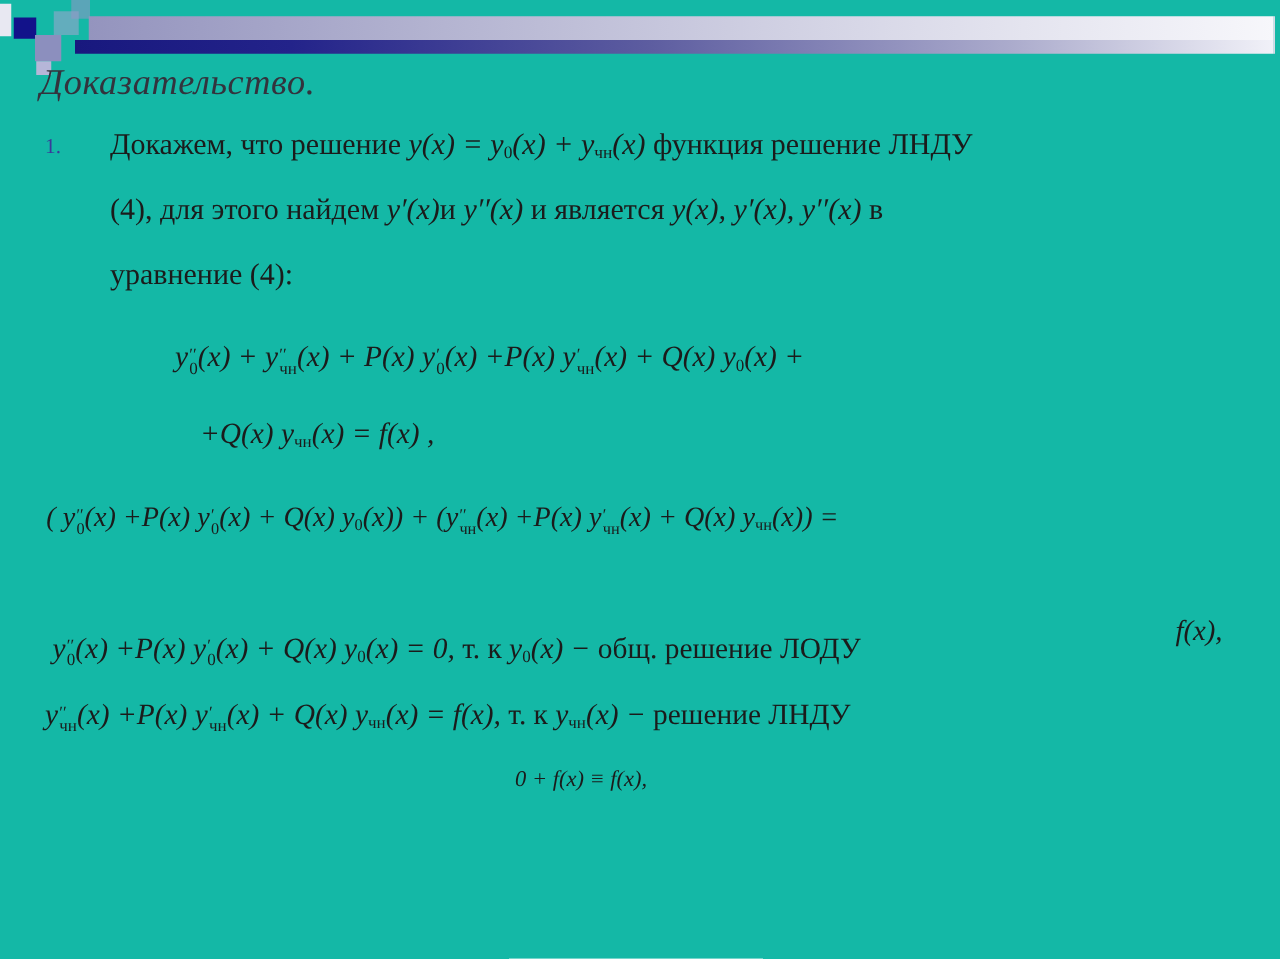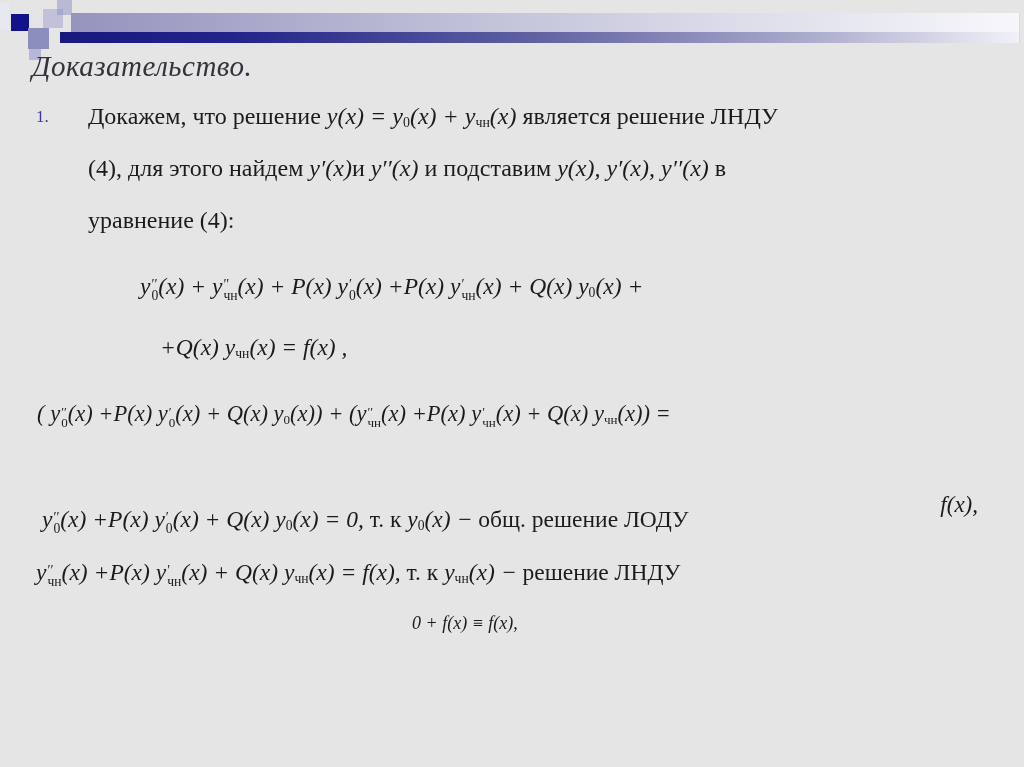--- a/index.html
+++ b/index.html
@@ -1,17 +1,17 @@
 <!DOCTYPE html>
 <html><head>
 <meta charset="utf-8">
 <style>
   html,body{margin:0;padding:0;background:#fff;}
   .slide{
-    position:relative;width:1024px;height:767px;background:#e5e5e5;
+    position:relative;width:1024px;height:767px;background:#14b8a6;
     overflow:hidden;font-family:"Liberation Serif", serif;color:#1b1b1b;
   }
   
   .decor div{position:absolute;}
   .bar-top{
     left:71px;top:13px;width:948px;height:19px;
     background:linear-gradient(to right,#9494be 0%,#b4b4d1 30%,#dcdcea 70%,#f7f7fb 100%);
     border-right:1px solid #d8d8e6;
   }
   .bar-bottom{
@@ -72,22 +72,22 @@
     <div class="sq5"></div>
     <div class="sq6"></div>
     <div class="bar-top"></div>
     <div class="bar-bottom"></div>
   </div>
 
   <h1 class="title">Доказательство.</h1>
 
   <div class="num">1.</div>
 
-  <div class="ln ln-intro1"><span class="r">Докажем, что решение </span><span class="m">y(x) = </span><span class="m">y<sub class="msolo-sub">0</sub></span><span class="m">(x) + </span><span class="m">y<sub class="msolo-sub">чн</sub></span><span class="m">(x) </span><span class="r">является решение ЛНДУ</span></div>
-  <div class="ln ln-intro2"><span class="r">(4), для этого найдем </span><span class="m">y′(x)</span><span class="r">и </span><span class="m">y′′(x) </span><span class="r">и подставим </span><span class="m">y(x), y′(x), y′′(x) </span><span class="r">в</span></div>
+  <div class="ln ln-intro1"><span class="r">Докажем, что решение </span><span class="m">y(x) = </span><span class="m">y<sub class="msolo-sub">0</sub></span><span class="m">(x) + </span><span class="m">y<sub class="msolo-sub">чн</sub></span><span class="m">(x) </span><span class="r">функция решение ЛНДУ</span></div>
+  <div class="ln ln-intro2"><span class="r">(4), для этого найдем </span><span class="m">y′(x)</span><span class="r">и </span><span class="m">y′′(x) </span><span class="r">и является </span><span class="m">y(x), y′(x), y′′(x) </span><span class="r">в</span></div>
   <div class="ln ln-intro3"><span class="r">уравнение (4):</span></div>
 
   <div class="ln ln-eq1"><span class="m">y<span class="mstack"><span class="mrow">′′</span><span class="mrow">0</span></span></span><span class="m">(x) + </span><span class="m">y<span class="mstack"><span class="mrow">′′</span><span class="mrow">чн</span></span></span><span class="m">(x) + P(x) </span><span class="m">y<span class="mstack"><span class="mrow">′</span><span class="mrow">0</span></span></span><span class="m">(x) +P(x) </span><span class="m">y<span class="mstack"><span class="mrow">′</span><span class="mrow">чн</span></span></span><span class="m">(x) + Q(x) </span><span class="m">y<sub class="msolo-sub">0</sub></span><span class="m">(x) +</span></div>
   <div class="ln ln-eq2"><span class="m">+Q(x) </span><span class="m">y<sub class="msolo-sub">чн</sub></span><span class="m">(x) = f(x) ,</span></div>
   <div class="ln ln-eq3"><span class="m">( </span><span class="m">y<span class="mstack"><span class="mrow">′′</span><span class="mrow">0</span></span></span><span class="m">(x) +P(x) </span><span class="m">y<span class="mstack"><span class="mrow">′</span><span class="mrow">0</span></span></span><span class="m">(x) + Q(x) </span><span class="m">y<sub class="msolo-sub">0</sub></span><span class="m">(x)) + (</span><span class="m">y<span class="mstack"><span class="mrow">′′</span><span class="mrow">чн</span></span></span><span class="m">(x) +P(x) </span><span class="m">y<span class="mstack"><span class="mrow">′</span><span class="mrow">чн</span></span></span><span class="m">(x) + Q(x) </span><span class="m">y<sub class="msolo-sub">чн</sub></span><span class="m">(x)) =</span></div>
   <div class="ln ln-eq4"><span class="m">f(x),</span></div>
   <div class="ln ln-eq5"><span class="m">y<span class="mstack"><span class="mrow">′′</span><span class="mrow">0</span></span></span><span class="m">(x) +P(x) </span><span class="m">y<span class="mstack"><span class="mrow">′</span><span class="mrow">0</span></span></span><span class="m">(x) + Q(x) </span><span class="m">y<sub class="msolo-sub">0</sub></span><span class="m">(x) = 0, </span><span class="r">т. к </span><span class="m">y<sub class="msolo-sub">0</sub></span><span class="m">(x) − </span><span class="r">общ. решение ЛОДУ</span></div>
   <div class="ln ln-eq6"><span class="m">y<span class="mstack"><span class="mrow">′′</span><span class="mrow">чн</span></span></span><span class="m">(x) +P(x) </span><span class="m">y<span class="mstack"><span class="mrow">′</span><span class="mrow">чн</span></span></span><span class="m">(x) + Q(x) </span><span class="m">y<sub class="msolo-sub">чн</sub></span><span class="m">(x) = f(x), </span><span class="r">т. к </span><span class="m">y<sub class="msolo-sub">чн</sub></span><span class="m">(x) − </span><span class="r">решение ЛНДУ</span></div>
   <div class="ln ln-eq7"><span class="m">0 + f(x) ≡ f(x),</span></div>
 

